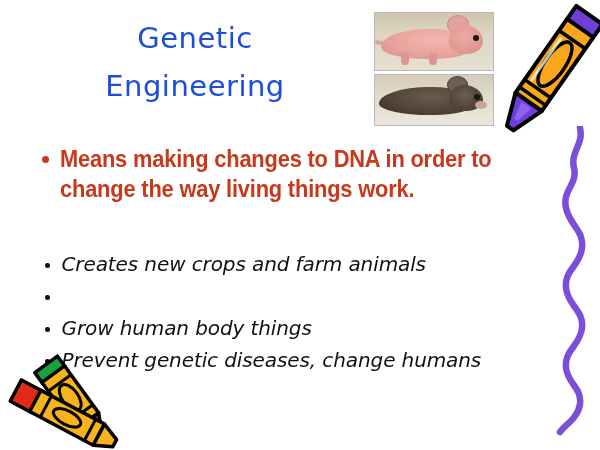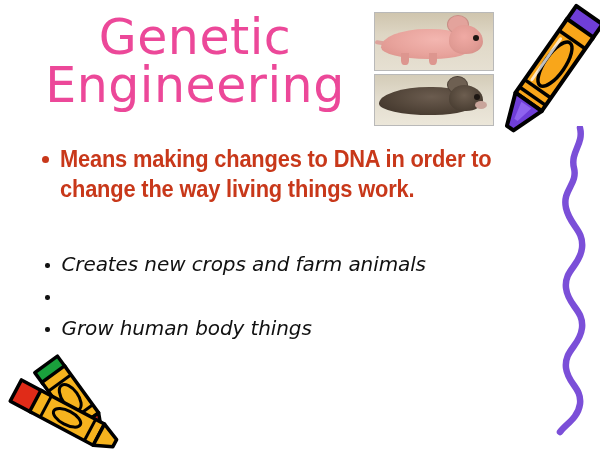--- a/index.html
+++ b/index.html
@@ -19,23 +19,23 @@
   }
 
   
   #title {
     position: absolute;
     left: 30px;
     top: 14px;
     width: 330px;
     text-align: center;
     font-family: "DejaVu Sans", sans-serif;
-    font-size: 49px;
+    font-size: 29px;
     line-height: 48px;
-    color: #ec4899;
+    color: #1d4ed8;
     letter-spacing: 0.5px;
     white-space: pre-line;
   }
 
   
   #photo-stack {
     position: absolute;
     left: 374px;
     top: 12px;
     width: 122px;
@@ -240,20 +240,24 @@
 
     <div class="sub-bullet">
       <div class="sub-bullet-dot"></div>
     </div>
 
     <div class="sub-bullet">
       <div class="sub-bullet-dot"></div>
       <div class="sub-bullet-text">Grow human body things</div>
     </div>
 
+    <div class="sub-bullet">
+      <div class="sub-bullet-dot"></div>
+      <div class="sub-bullet-text">Prevent genetic diseases, change humans</div>
+    </div>
 
   </div>
 
   <svg id="purple-squiggle" viewBox="0 0 62 310">
     <path d="M40 2 C 44 18, 30 26, 34 42 C 38 58, 22 64, 26 82
              C 30 100, 44 104, 42 122 C 40 140, 24 144, 26 162
              C 28 180, 44 184, 42 202 C 40 220, 24 224, 26 242
              C 28 258, 42 262, 40 278 C 38 292, 26 298, 20 306" fill="none" stroke="#7b4fd8" stroke-width="6.5" stroke-linecap="round" stroke-linejoin="round"></path>
   </svg>
 

